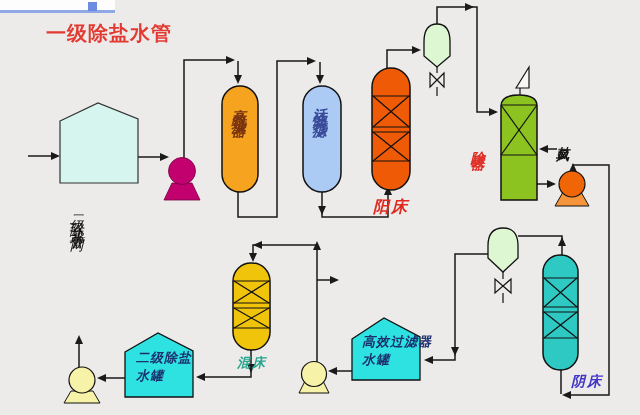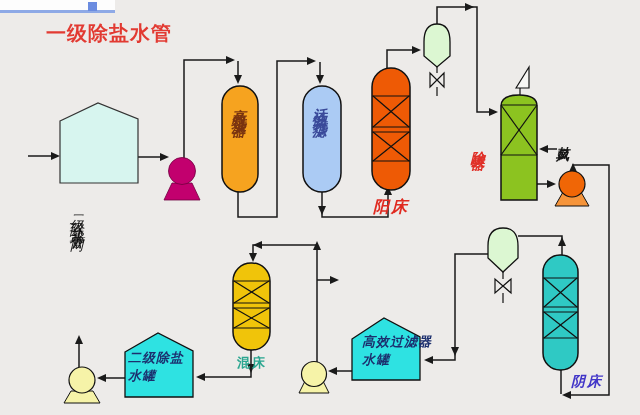--- a/index.html
+++ b/index.html
@@ -16,24 +16,24 @@
     left:46px;top:22px;font-size:20px;font-weight:bold;color:#e23a32;
     letter-spacing:1px;
   }
   .vessel-text{font-size:14px;font-weight:bold;font-style:italic;letter-spacing:4px;}
   .filter1-text{left:231px;top:97px;color:#7a3410;}
   .filter2-text{left:312px;top:97px;color:#3a4a9a;}
   .cation-lbl{left:373px;top:198px;font-size:16px;font-weight:bold;font-style:italic;color:#e02a20;letter-spacing:2px;}
   .decarb-lbl{left:470px;top:140px;font-size:14px;font-weight:bold;font-style:italic;color:#e03028;letter-spacing:3px;}
   .blast-lbl{left:554px;top:136px;font-size:13px;font-weight:bold;font-style:italic;color:#151515;letter-spacing:3px;}
   .anion-lbl{left:571px;top:373px;font-size:14px;font-weight:bold;font-style:italic;color:#4236c8;letter-spacing:2px;}
-  .mixed-lbl{left:237px;top:356px;font-size:13px;font-weight:bold;color:#2aa690;letter-spacing:2px;}
+  .mixed-lbl{left:237px;top:356px;font-size:13px;font-weight:bold;font-style:italic;color:#2aa690;letter-spacing:2px;}
   .tank-lbl{font-size:13px;font-weight:bold;font-style:italic;color:#1c2f6e;line-height:18px;letter-spacing:1px;}
   .tank1-lbl{left:362px;top:333px;}
-  .tank2-lbl{left:128px;top:349px;}
+  .tank2-lbl{left:136px;top:349px;}
   .pipe1-lbl{left:352px;top:273px;font-size:14px;font-style:italic;color:#222;
     font-family:"Liberation Serif","DejaVu Serif",serif;letter-spacing:1px;}
   .network-lbl{left:68px;top:204px;font-size:14px;font-style:italic;color:#111;
     font-family:"Liberation Serif","DejaVu Serif",serif;letter-spacing:4px;}
 </style>
 </head>
 <body>
 
 <div id="stage">
 

